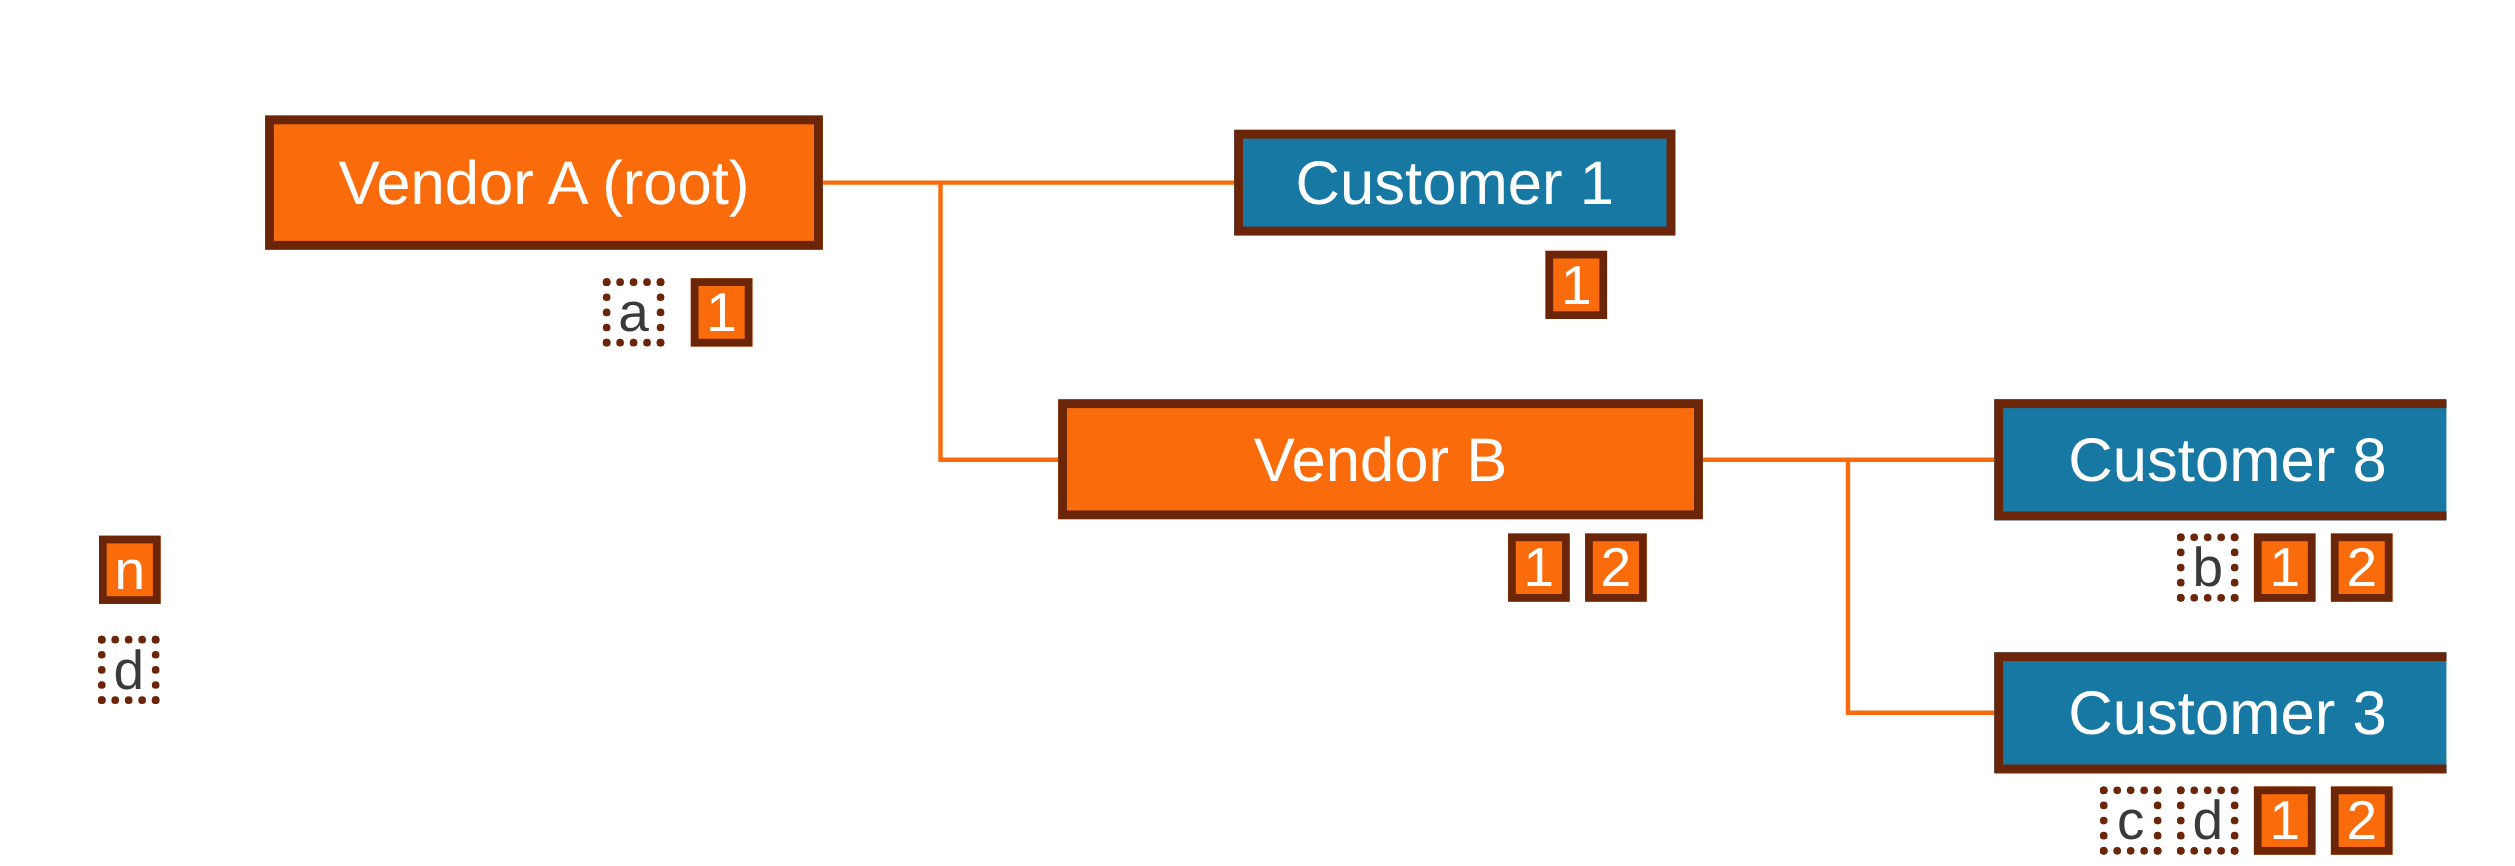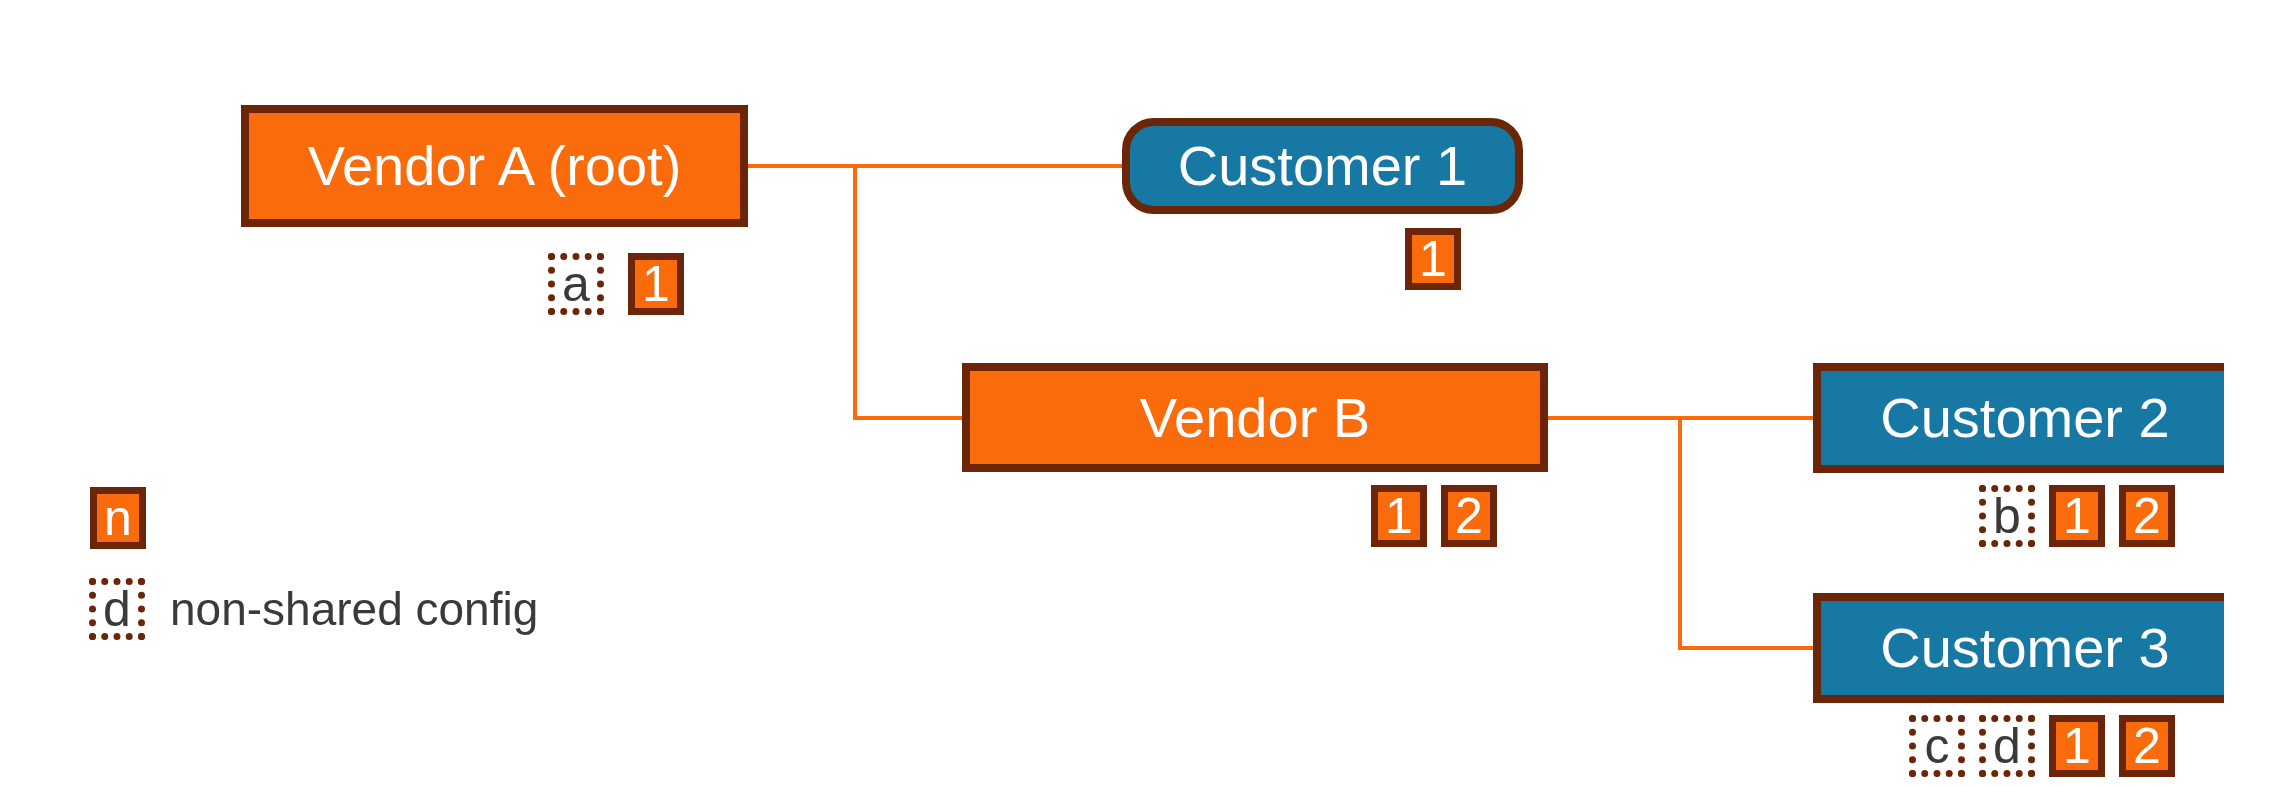--- a/index.html
+++ b/index.html
@@ -95,37 +95,37 @@
   </svg>
 
   <div class="node vendor" style="left:241px; top:105px; width:507px; height:122px;">
     <span>Vendor A (root)</span>
   </div>
   <div class="badge-row" style="right:1540px; top:253px; gap:24px;">
     <span class="badge non-shared">a</span>
     <span class="badge shared">1</span>
   </div>
 
-  <div class="node customer" style="left:1122px; top:118px; width:401px; height:96px;border-radius:32px;">
+  <div class="node customer" style="left:1122px; top:118px; width:401px; height:96px;">
     <span>Customer 1</span>
   </div>
   <div class="badge-row" style="right:763px; top:228px;">
     <span class="badge shared">1</span>
   </div>
 
   <div class="node vendor" style="left:962px; top:363px; width:586px; height:109px;justify-content:center;">
     <span>Vendor B</span>
   </div>
   <div class="badge-row" style="right:727px; top:485px;">
     <span class="badge shared">1</span>
     <span class="badge shared">2</span>
   </div>
 
   <div class="node customer" style="left:1813px; top:363px; width:424px; height:110px;">
-    <span>Customer 2</span>
+    <span>Customer 8</span>
   </div>
   <div class="badge-row" style="right:49px; top:485px;">
     <span class="badge non-shared">b</span>
     <span class="badge shared">1</span>
     <span class="badge shared">2</span>
   </div>
 
   <div class="node customer" style="left:1813px; top:593px; width:424px; height:110px;text-align:right;">
     <span>Customer 3</span>
   </div>
@@ -134,16 +134,15 @@
     <span class="badge non-shared">d</span>
     <span class="badge shared">1</span>
     <span class="badge shared">2</span>
   </div>
 
   <div class="legend-row" style="left:90px; top:487px;">
     <span class="badge shared">n</span>
   </div>
   <div class="legend-row" style="left:89px; top:578px;">
     <span class="badge non-shared">d</span>
-    <span class="legend-label">non-shared config</span>
   </div>
 
 </div>
 
 </body></html>

